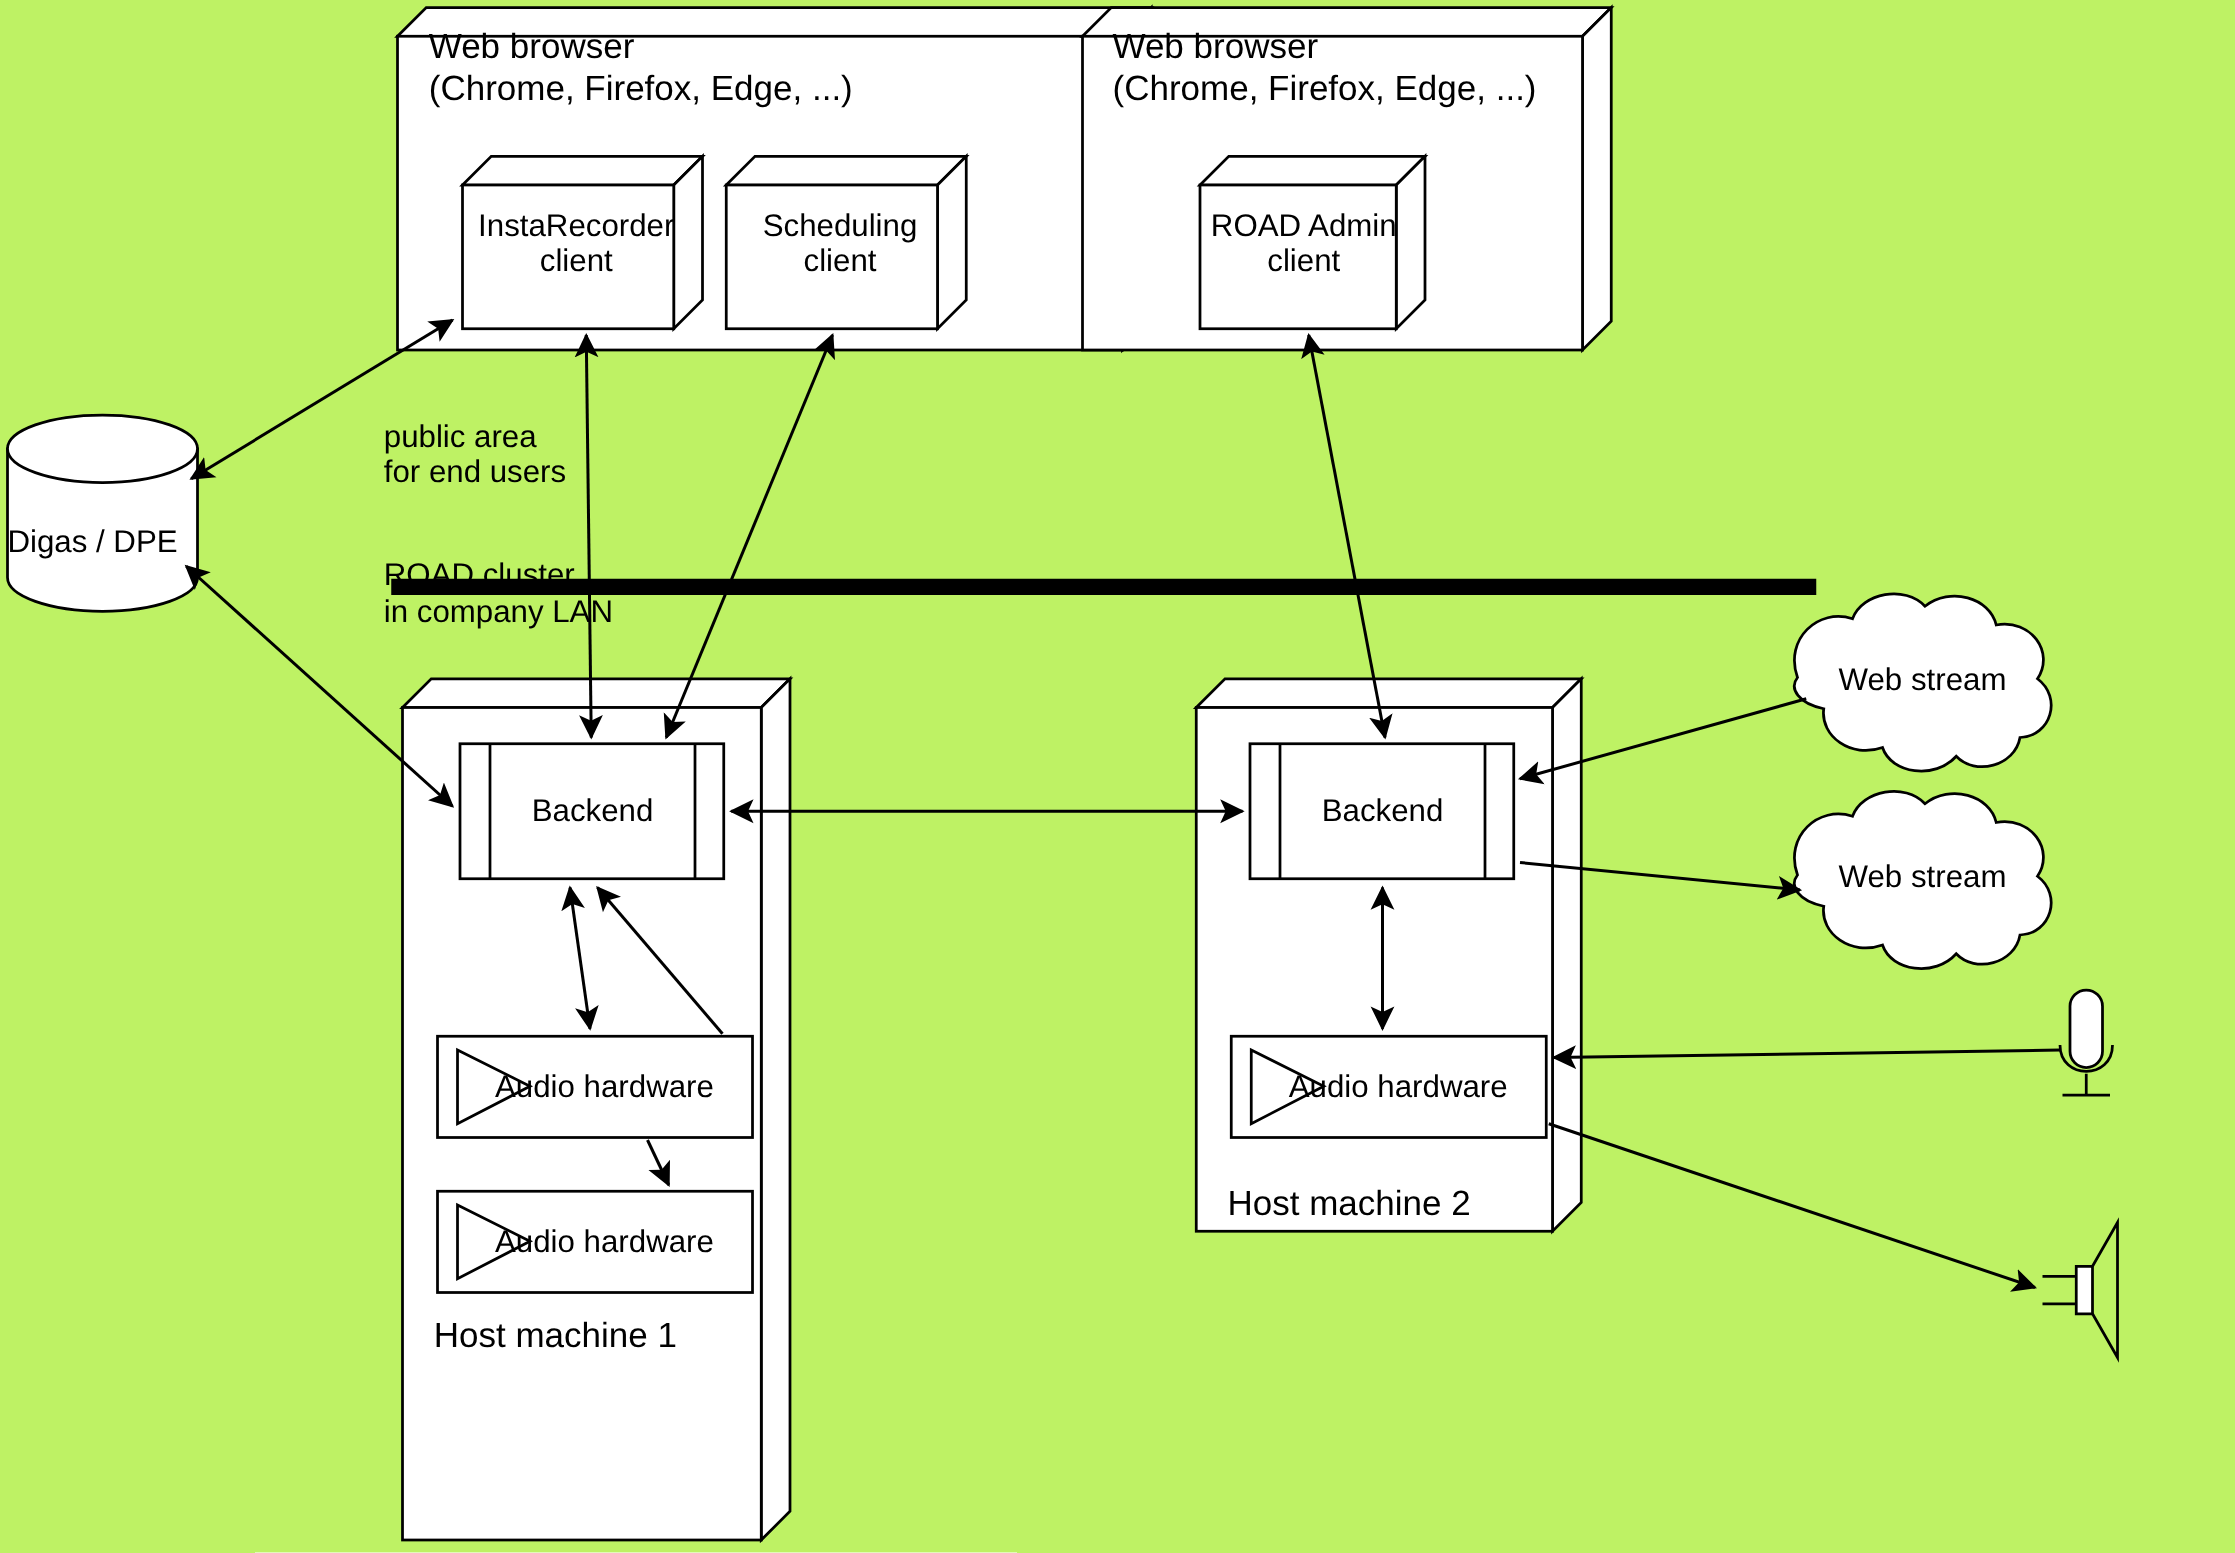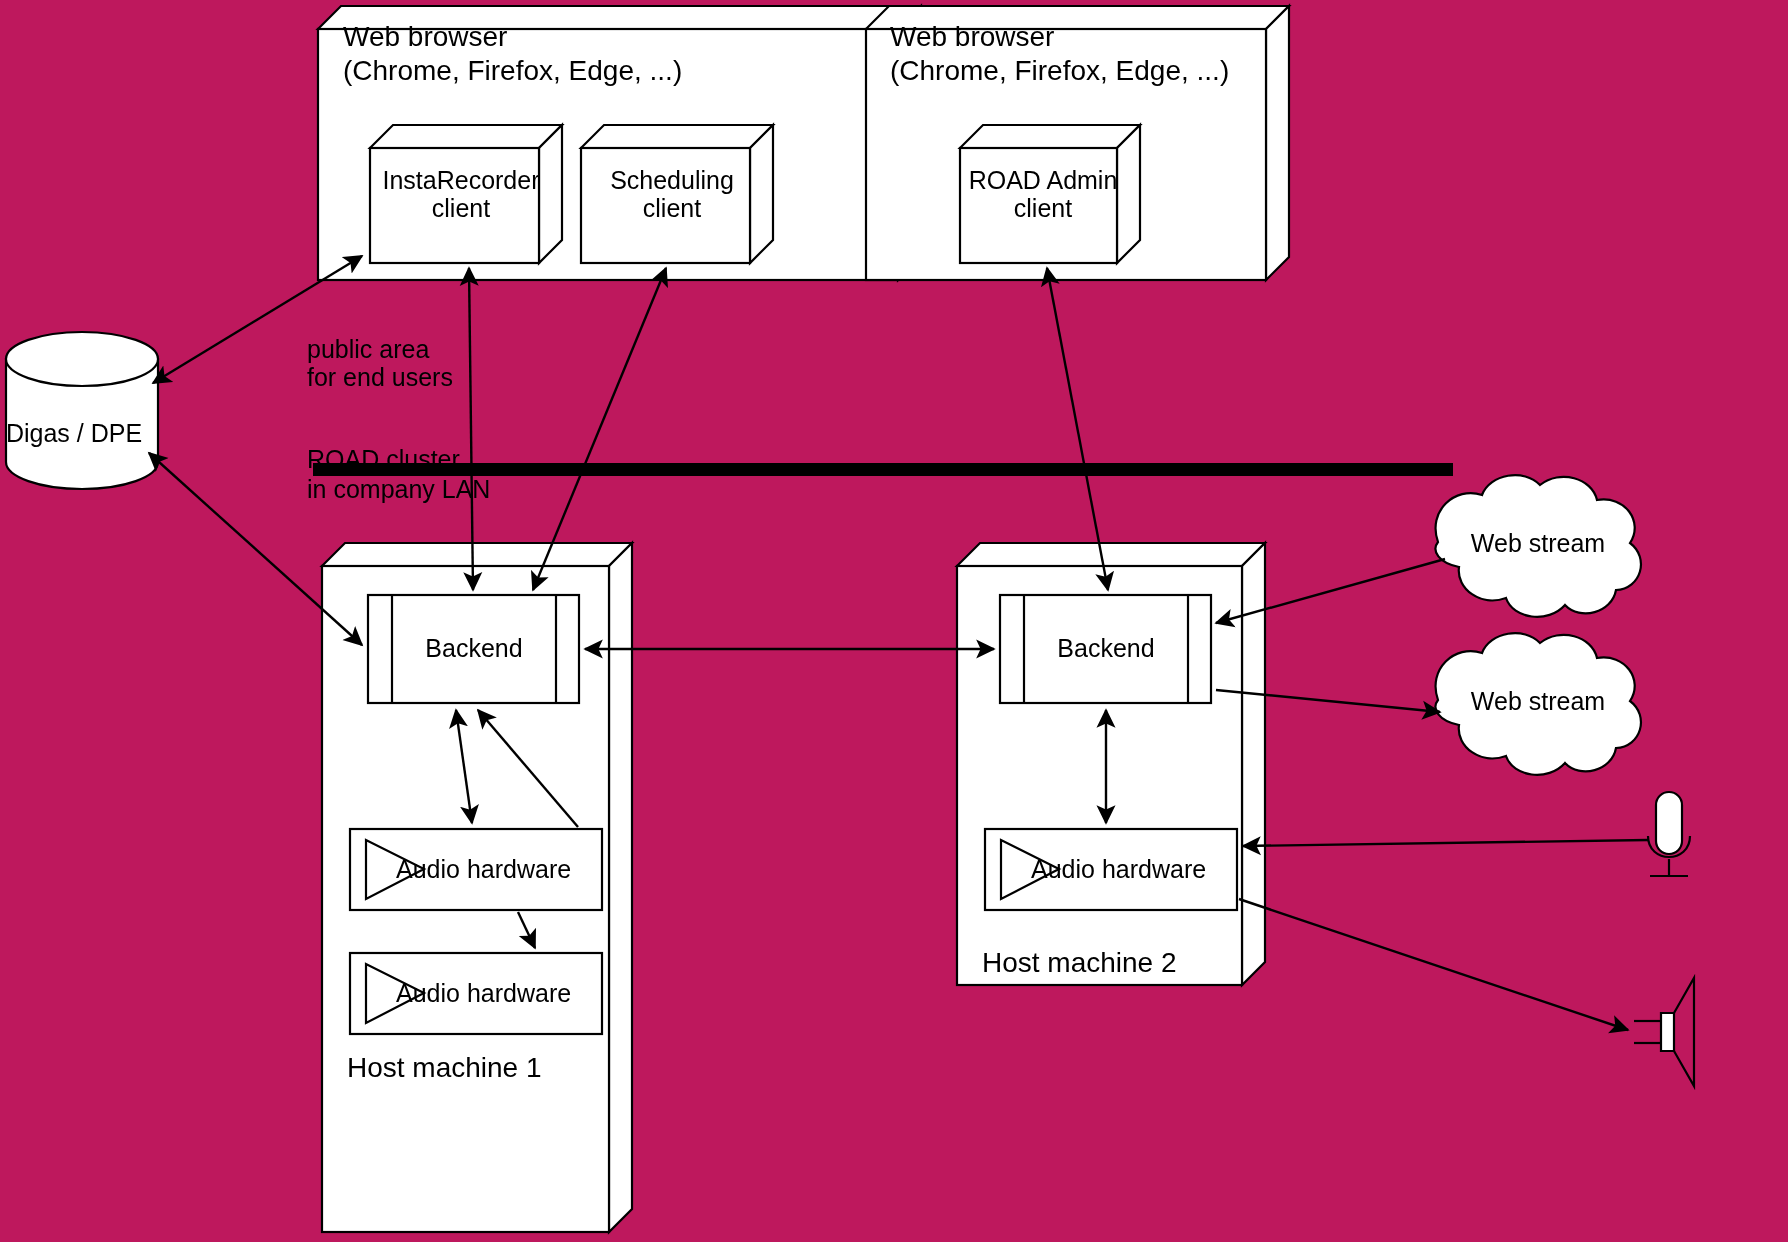--- a/index.html
+++ b/index.html
@@ -4,21 +4,21 @@
 <style>
   html, body {
     margin: 0;
     padding: 0;
     background: #ffffff;
   }
   #canvas-wrap {
     position: relative;
     width: 1788px;
     height: 1242px;
-    background: #be185d;
+    background: #bef264;
     font-family: "Liberation Sans", sans-serif;
   }
   svg#diagram {
     display: block;
     width: 1788px;
     height: 1242px;
   }
   .stroke {
     fill: none;
     stroke: #000000;

